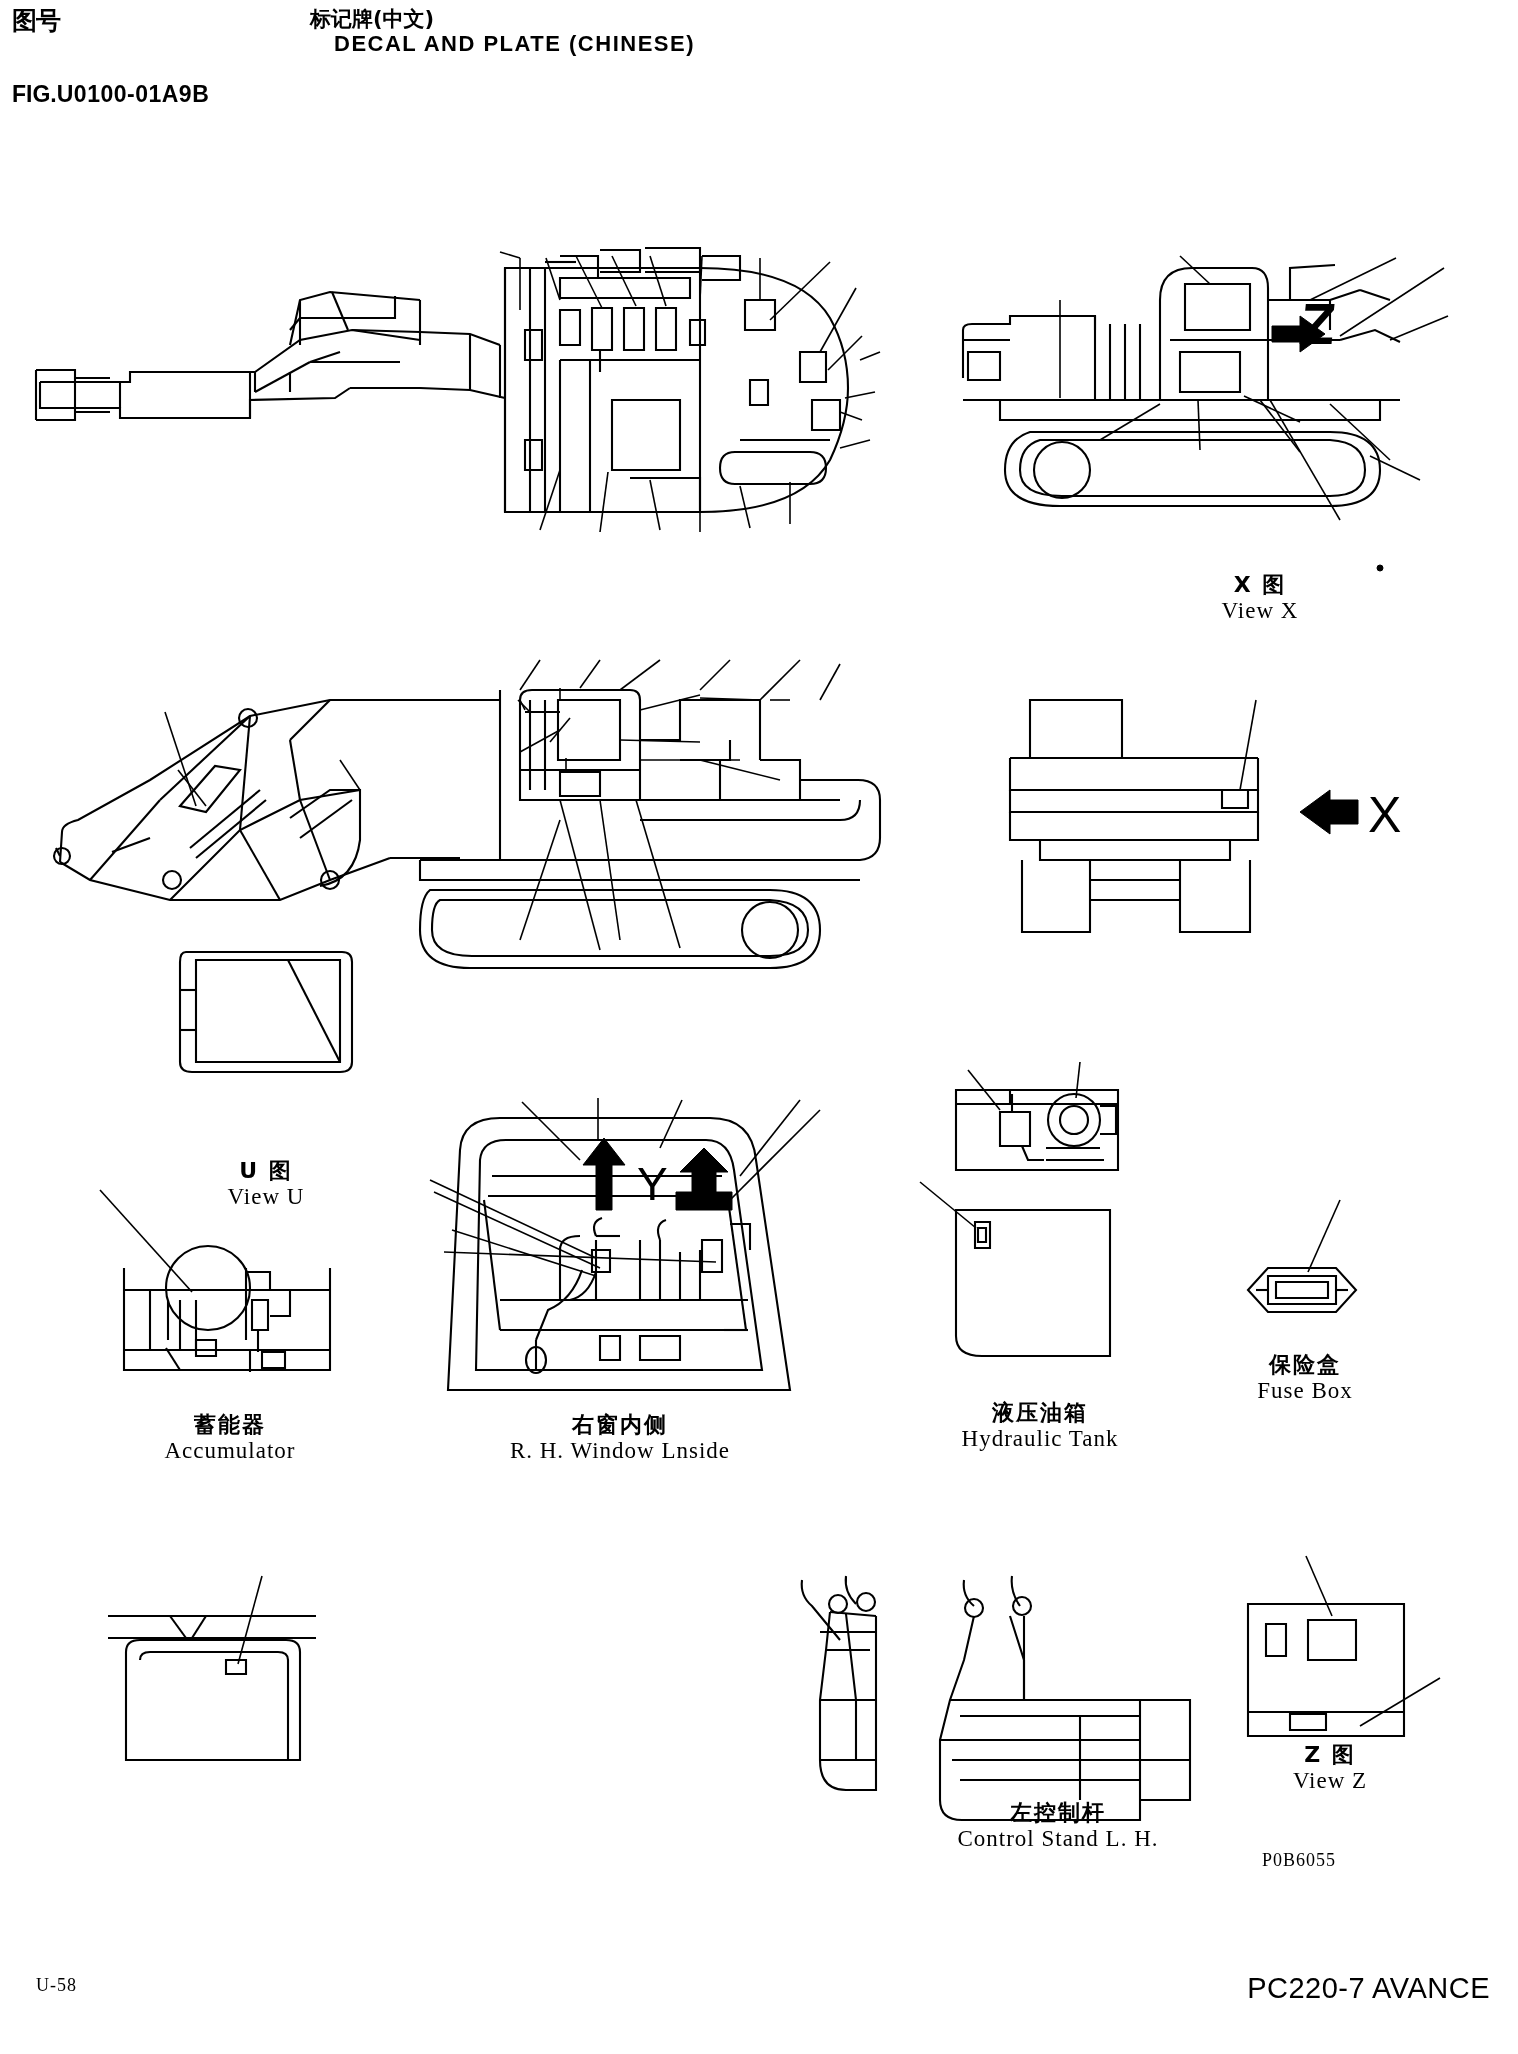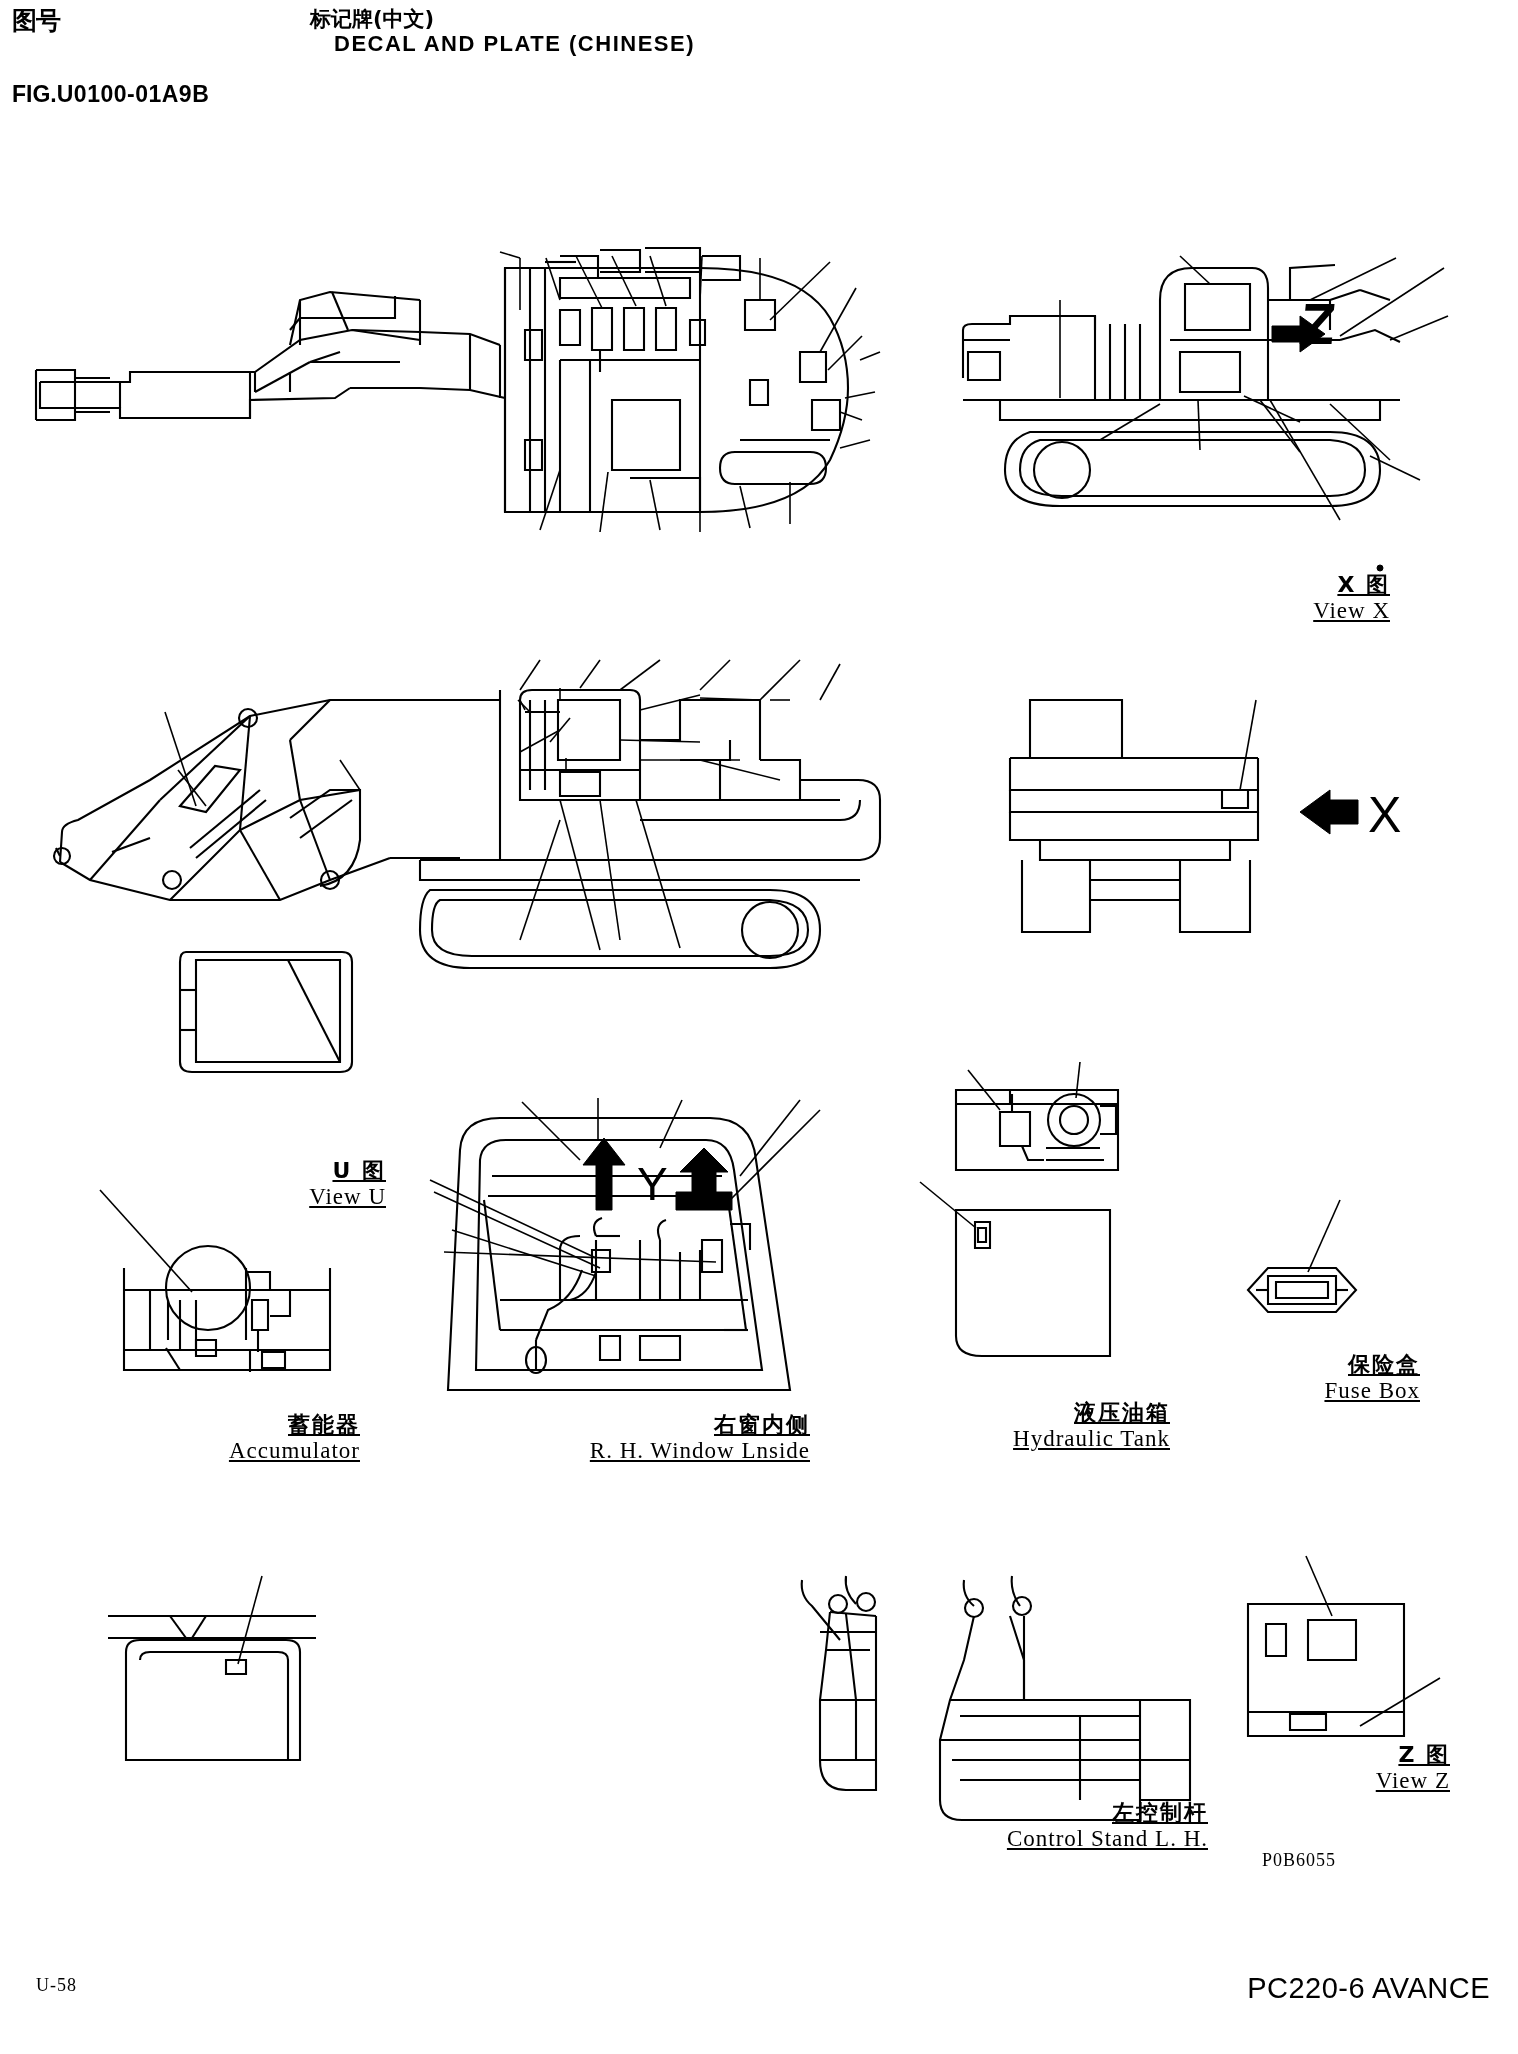--- a/index.html
+++ b/index.html
@@ -65,23 +65,22 @@
     font-family: "Liberation Sans", sans-serif;
     font-weight: bold;
     font-size: 22px;
     letter-spacing: 1.5px;
     line-height: 26px;
     margin-left: 24px;
   }
   
   .cap {
     position: absolute;
-    text-align: right;
+    text-align: center;
     white-space: nowrap;
-    text-decoration: underline;
   }
   .cap .cn {
     font-family: "DejaVu Sans", sans-serif;
     font-weight: bold;
     font-size: 22px;
     line-height: 26px;
     letter-spacing: 2px;
   }
   .cap .en {
     font-family: "Liberation Serif", serif;
@@ -570,15 +569,15 @@
   </div>
 
   <div class="cap" style="left:1210px; top:1742px; width:240px;">
     <div class="cn">Z 图</div>
     <div class="en">View Z</div>
   </div>
 
   <div class="partno">P0B6055</div>
 
   <div class="foot-left">U-58</div>
-  <div class="foot-right">PC220-6 AVANCE</div>
+  <div class="foot-right">PC220-7 AVANCE</div>
 
 </div>
 
 </body></html>

